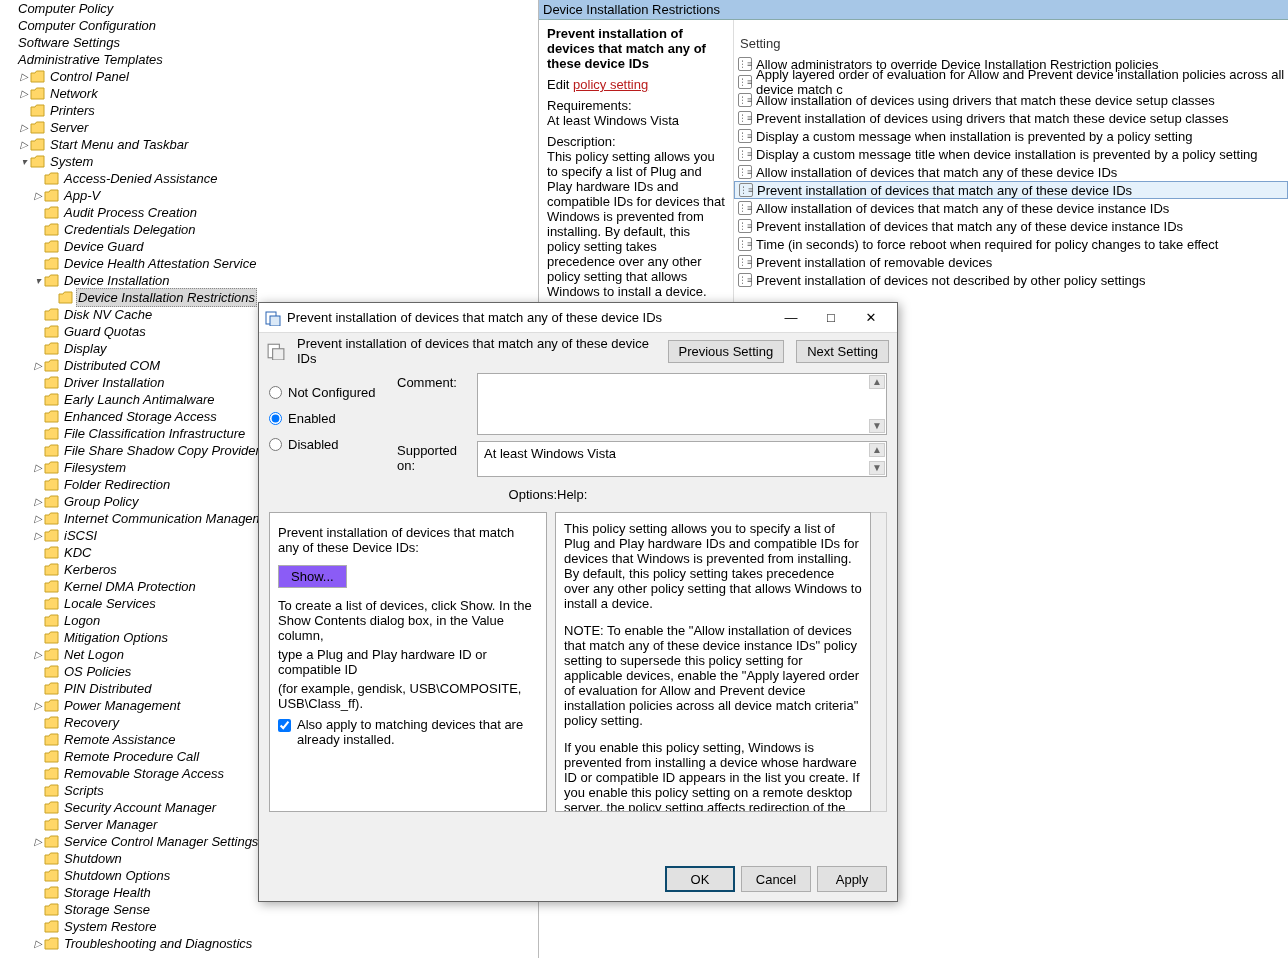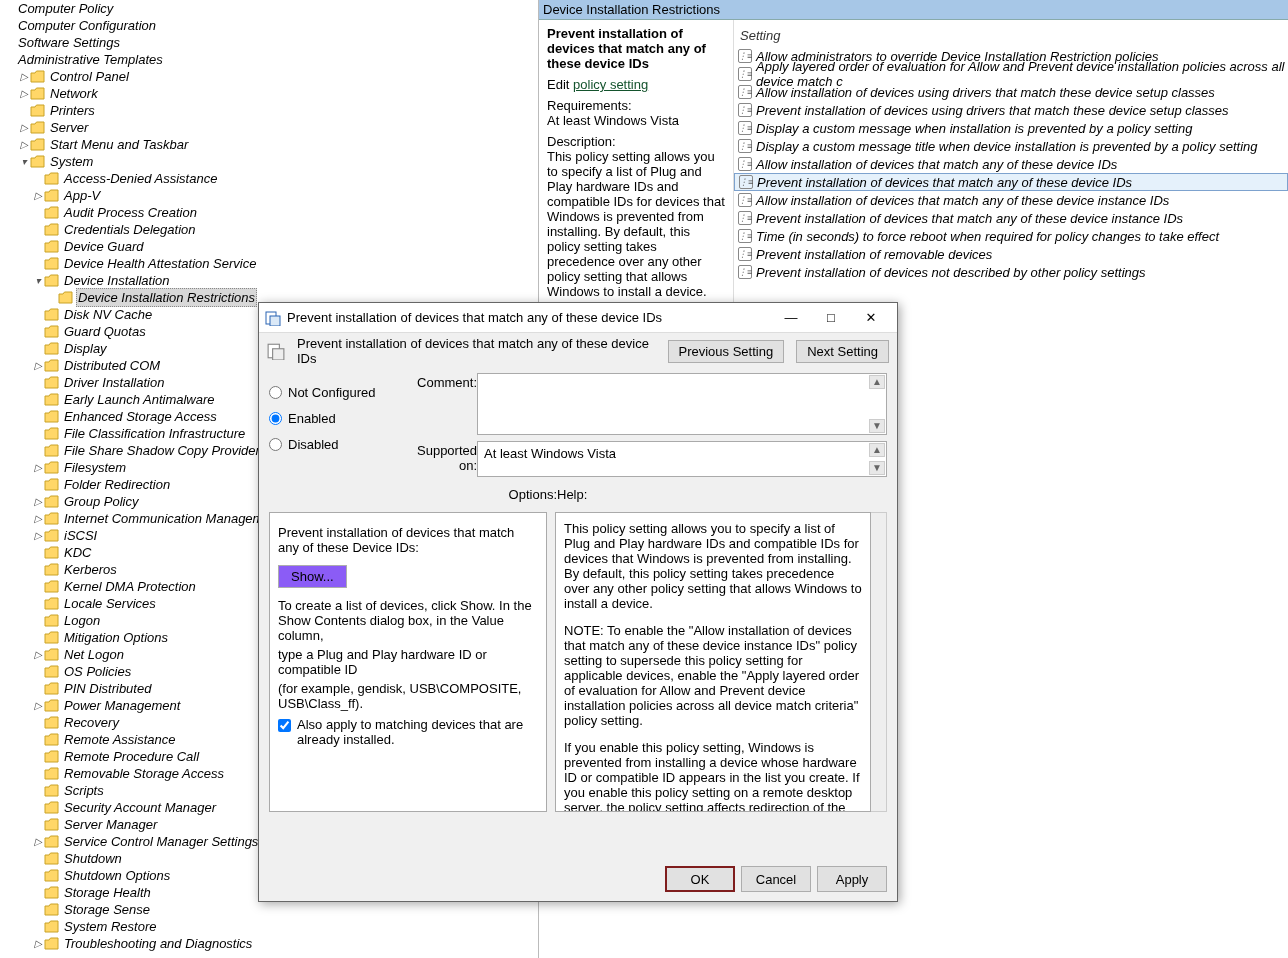--- a/index.html
+++ b/index.html
@@ -84,26 +84,25 @@
     }
     .right-body {
       display: flex;
     }
     .right-desc {
       width: 195px;
       padding: 6px 8px;
       border-right: 1px solid #ddd;
     }
     .right-desc b { font-weight: 600; }
-    .right-desc .edit-link { color: #14532d; text-decoration: underline; cursor: pointer; }
+    .right-desc .edit-link { color: #b91c1c; text-decoration: underline; cursor: pointer; }
     .right-desc p { margin-top: 6px; }
     .right-list {
       flex: 1;
-      padding: 4px 0;
-      font-style: italic;
+      padding: 12px 0;
     }
     .setting-hdr { padding: 4px 6px; color: #333; }
     .setting-row {
       display: flex;
       align-items: center;
       height: 18px;
       padding-left: 4px;
       cursor: default;
     }
     .setting-row.selected {
@@ -167,21 +166,21 @@
     .config-area {
       display:flex;
       padding: 4px 10px 0 10px;
       gap: 18px;
     }
     .radios { width: 110px; padding-top:6px;}
     .radio-row { display:flex; align-items:center; height:26px; }
     .radio-row input{ margin-right:6px;}
     .meta-col { flex:1;}
     .meta-row { display:flex; margin-bottom:6px;}
-    .meta-lbl { width:80px; text-align:right; padding-right:0; padding-top:2px;}
+    .meta-lbl { width:80px; padding-right:8px; padding-top:2px;}
     .meta-box {
       flex:1; border:1px solid #aaa; background:#fff;
       height: 62px; position:relative;
     }
     .meta-box.short{ height:36px;}
     .meta-box .scroll-arrow {
       position:absolute; right:1px; width:16px; height:14px;
       background:#e8e8e8; border:1px solid #ccc;
       font-size:10px; text-align:center; color:#666; line-height:12px;
     }
@@ -215,21 +214,21 @@
     .chk-row input{ margin-right:6px; margin-top:2px;}
     .dlg-buttons{
       height:44px; display:flex; align-items:center; justify-content:flex-end;
       padding-right:10px; gap:6px;
     }
     .dlg-buttons button{
       width:70px; height:26px;
       border:1px solid #adadad; background:#e1e1e1; cursor:pointer;
     }
     .dlg-buttons button.ok{
-      border:2px solid #7f1d1d;
+      border:2px solid #0c4a6e;
     }
 
     .policy-icon svg{ vertical-align:middle;}
   </style>
 </head>
 <body>
 
 <div id="tree-panel">
   <div class="tree">
       <ul id="tree-list">

